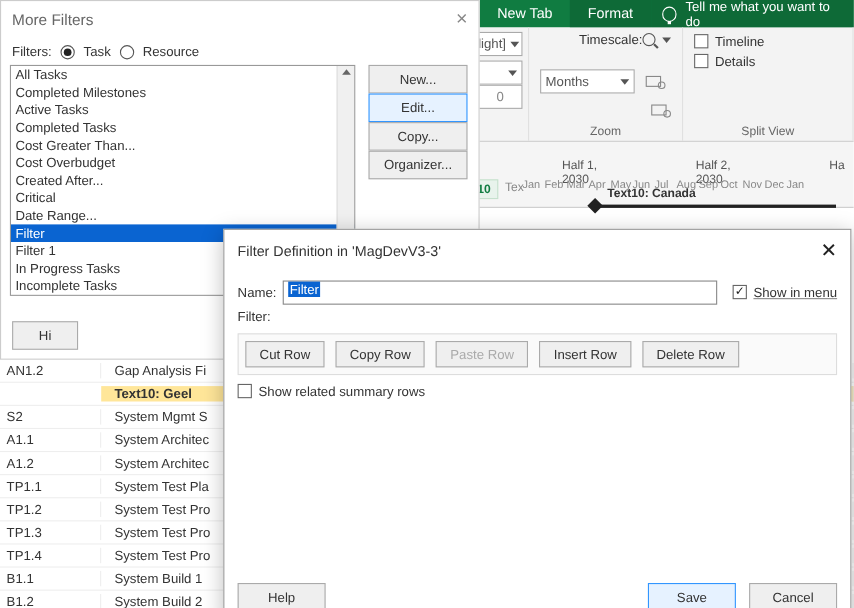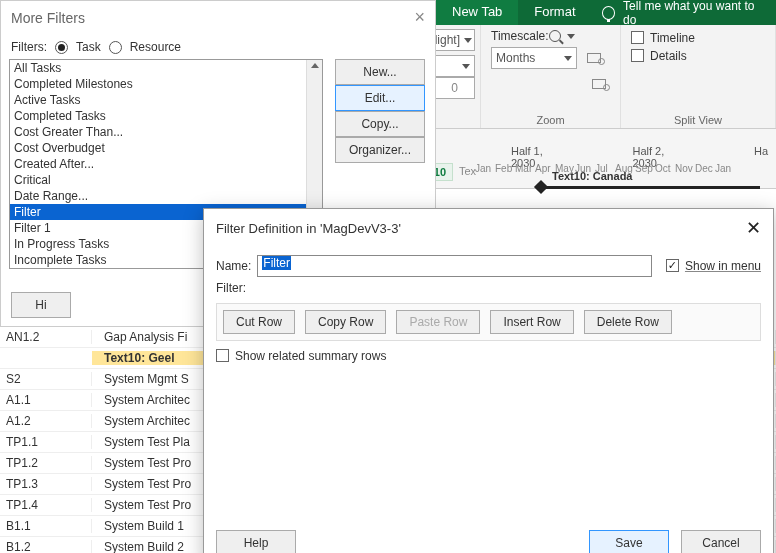--- a/index.html
+++ b/index.html
@@ -77,21 +77,21 @@
 .fd-vscroll::before{content:"";position:absolute;top:3px;left:4px;width:0;height:0;border-left:4px solid transparent;border-right:4px solid transparent;border-bottom:5px solid #666}
 .fd-vscroll-thumb{position:absolute;top:14px;left:2px;right:2px;height:28px;background:#cdcdcd}
 .fd-bottom{position:absolute;bottom:8px;left:12px;right:12px;display:flex;justify-content:space-between;align-items:center}
 .fd-bottom-right{display:flex;gap:12px}
 .fd-bottom .btn{width:80px}
 .gantt-bar{position:absolute;left:540px;top:186px;width:220px;height:3px;background:#222}
 .gantt-diamond{position:absolute;left:536px;top:182px;width:10px;height:10px;background:#222;transform:rotate(45deg)}
 .gantt-label{position:absolute;left:552px;top:170px;font-size:11px;font-weight:bold}
 .rg1-top{display:flex;align-items:center;gap:2px;margin-bottom:4px}
 .rg1-num{border:1px solid #aaa;background:#fff;height:22px;width:70px;display:flex;align-items:center;justify-content:flex-end;padding:0 16px 0 4px;color:#888;position:relative}
-.rg2-top{display:flex;align-items:center;justify-content:flex-start;margin-bottom:4px}
+.rg2-top{display:flex;align-items:center;justify-content:flex-end;margin-bottom:20px}
 .rg2-glass{display:flex;align-items:center;gap:2px}
 .iconbtn{width:22px;height:22px;border:1px solid transparent;display:flex;align-items:center;justify-content:center}
 .smallbox{width:14px;height:10px;border:1px solid #888;position:relative}
 .smallbox::after{content:"";position:absolute;right:-5px;bottom:-3px;width:5px;height:5px;border:1px solid #888;border-radius:50%}
 </style>
 </head>
 <body>
 
 <div class="ribbon">
   <div class="ribbon-tab">New Tab</div>

